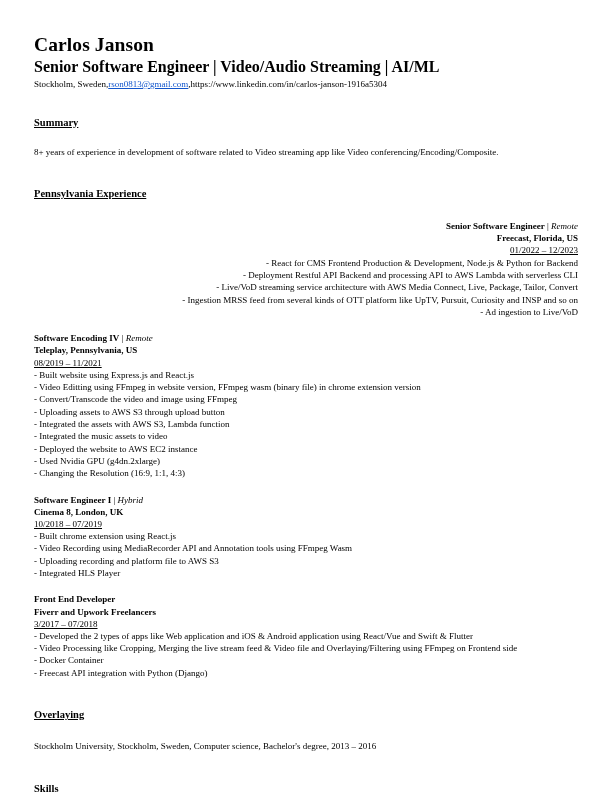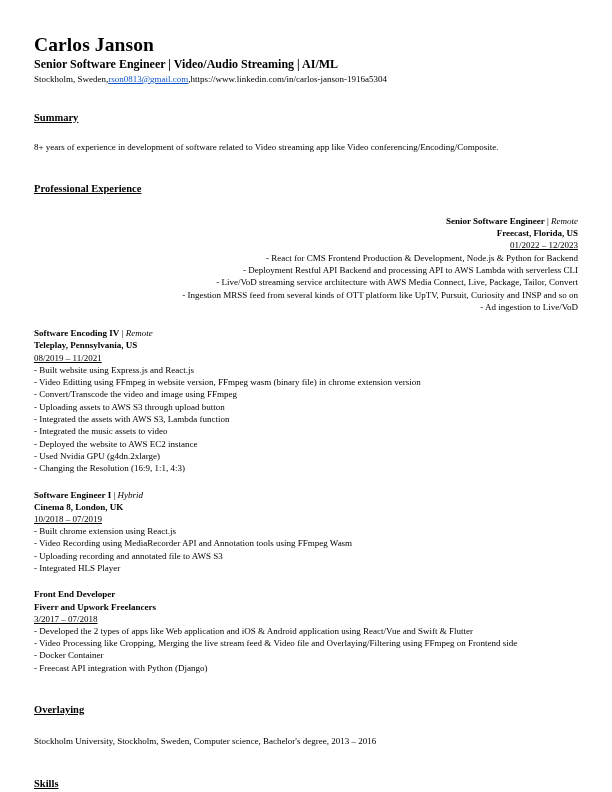--- a/index.html
+++ b/index.html
@@ -19,21 +19,21 @@
     overflow: hidden;
   }
   .name {
     font-size: 19.5px;
     font-weight: bold;
     line-height: 1.12;
     letter-spacing: 0.1px;
     margin: 0 0 1px 0;
   }
   .headline {
-    font-size: 12px;
+    font-size: 16px;
     font-weight: bold;
     line-height: 1.25;
     margin: 0 0 2px 0;
   }
   .contact {
     font-size: 9px;
     line-height: 1.3;
     margin: 0;
     white-space: nowrap;
   }
@@ -109,21 +109,21 @@
   <div class="name">Carlos Janson</div>
   <div class="headline">Senior Software Engineer | Video/Audio Streaming | AI/ML</div>
   <div class="contact"><span>Stockholm, Sweden,</span><span class="link">rson0813@gmail.com</span><span>,</span><span>https://www.linkedin.com/in/carlos-janson-1916a5304</span></div>
 
   <div class="sec-summary">
     <div class="section-heading">Summary</div>
     <div class="body-text summary-text">8+ years of experience in development of software related to Video streaming app like Video conferencing/Encoding/Composite.</div>
   </div>
 
   <div class="sec-exp">
-    <div class="section-heading">Professional Experience</div>
+    <div class="section-heading">Pennsylvania Experience</div>
     <div id="jobs-container">
         <div class="job job-first">
           <div class="job-title"><span>Senior Software Engineer</span><span class="sep"> | </span><span class="mode">Remote</span></div>
           <div class="job-company">Freecast, Florida, US</div>
           <div class="job-dates">01/2022 – 12/2023</div>
           <ul class="bullets">
             <li>- React for CMS Frontend Production &amp; Development, Node.js &amp; Python for Backend</li>
             <li>- Deployment Restful API Backend and processing API to AWS Lambda with serverless CLI</li>
             <li>- Live/VoD streaming service architecture with AWS Media Connect, Live, Package, Tailor, Convert</li>
             <li>- Ingestion MRSS feed from several kinds of OTT platform like UpTV, Pursuit, Curiosity and INSP and so on</li>
@@ -146,21 +146,21 @@
             <li>- Changing the Resolution (16:9, 1:1, 4:3)</li>
           </ul>
         </div>
         <div class="job job-gap">
           <div class="job-title"><span>Software Engineer I</span><span class="sep"> | </span><span class="mode">Hybrid</span></div>
           <div class="job-company">Cinema 8, London, UK</div>
           <div class="job-dates">10/2018 – 07/2019</div>
           <ul class="bullets">
             <li>- Built chrome extension using React.js</li>
             <li>- Video Recording using MediaRecorder API and Annotation tools using FFmpeg Wasm</li>
-            <li>- Uploading recording and annotated file to AWS S3</li>
+            <li>- Uploading recording and platform file to AWS S3</li>
             <li>- Integrated HLS Player</li>
           </ul>
         </div>
         <div class="job job-gap">
           <div class="job-title"><span>Front End Developer</span></div>
           <div class="job-company">Fiverr and Upwork Freelancers</div>
           <div class="job-dates">3/2017 – 07/2018</div>
           <ul class="bullets">
             <li>- Developed the 2 types of apps like Web application and iOS &amp; Android application using React/Vue and Swift &amp; Flutter</li>
             <li>- Video Processing like Cropping, Merging the live stream feed &amp; Video file and Overlaying/Filtering using FFmpeg on Frontend side</li>

